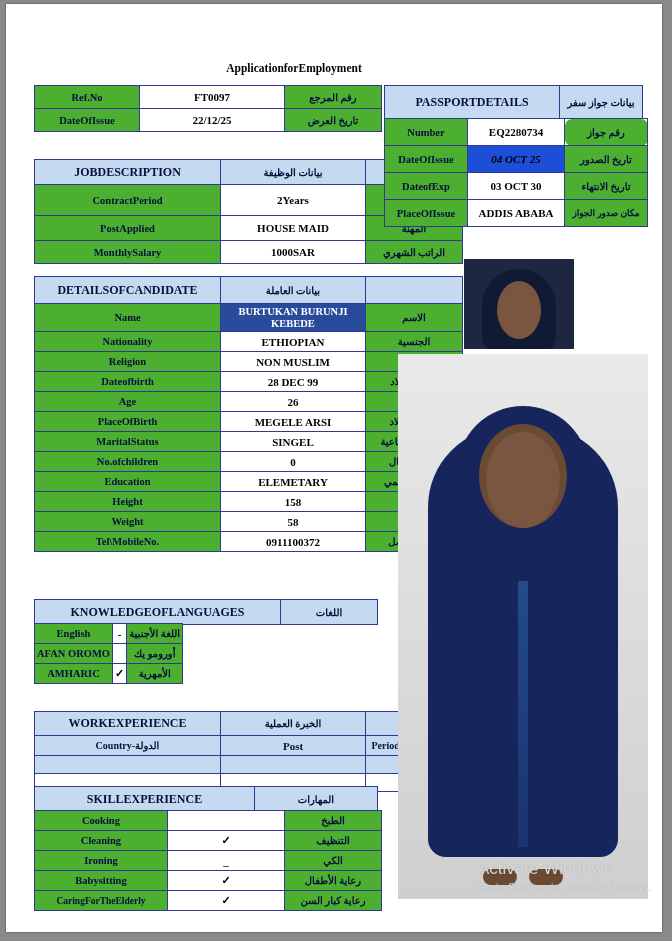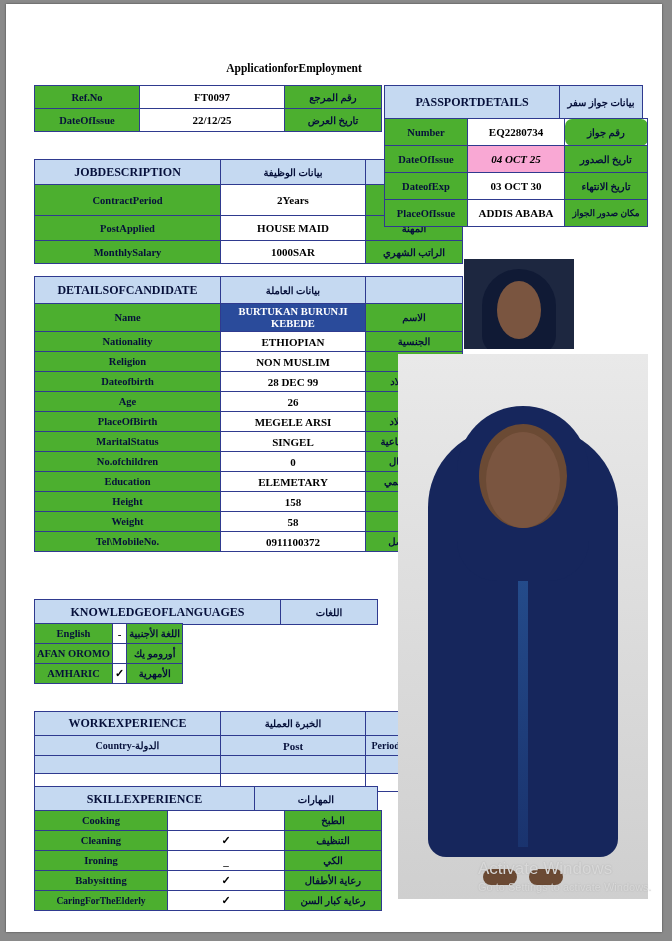--- a/index.html
+++ b/index.html
@@ -25,21 +25,21 @@
     font-size:10.5px;
     color:#000;
     padding:0 2px;
     vertical-align:middle;
   }
   .lbl{background:#4caf2f;color:#06103a;font-weight:bold;text-align:center;font-size:10.5px;}
   .lbl-blue{background:#c5d9f1;color:#06103a;font-weight:bold;text-align:center;}
   .ar{background:#4caf2f;color:#06103a;font-weight:bold;text-align:center;font-size:10px;direction:rtl;}
   .ar-blue{background:#c5d9f1;color:#06103a;font-weight:bold;text-align:center;font-size:10px;direction:rtl;}
   .val{background:#ffffff;text-align:center;font-weight:bold;font-size:11px;}
-  .val-it{background:#f9a8d4;text-align:center;font-weight:bold;font-style:italic;font-size:11px;}
+  .val-it{background:#1d4ed8;text-align:center;font-weight:bold;font-style:italic;font-size:11px;}
   .hdr-blue-left{background:#c5d9f1;color:#06103a;font-weight:bold;text-align:center;font-size:11.5px;}
   .sel{background:#2a4b9b;color:#ffffff;font-weight:bold;text-align:center;font-size:10.5px;line-height:12px;}
   .sec-title{background:#c5d9f1;color:#06103a;font-weight:bold;font-size:12px;text-align:center;}
 
   
   #tbl-ref{position:absolute;left:28px;top:81px;}
   #tbl-job{position:absolute;left:28px;top:155px;}
   #tbl-cand{position:absolute;left:28px;top:272px;}
   #tbl-lang{position:absolute;left:28px;top:595px;}
   #tbl-work{position:absolute;left:28px;top:707px;}

